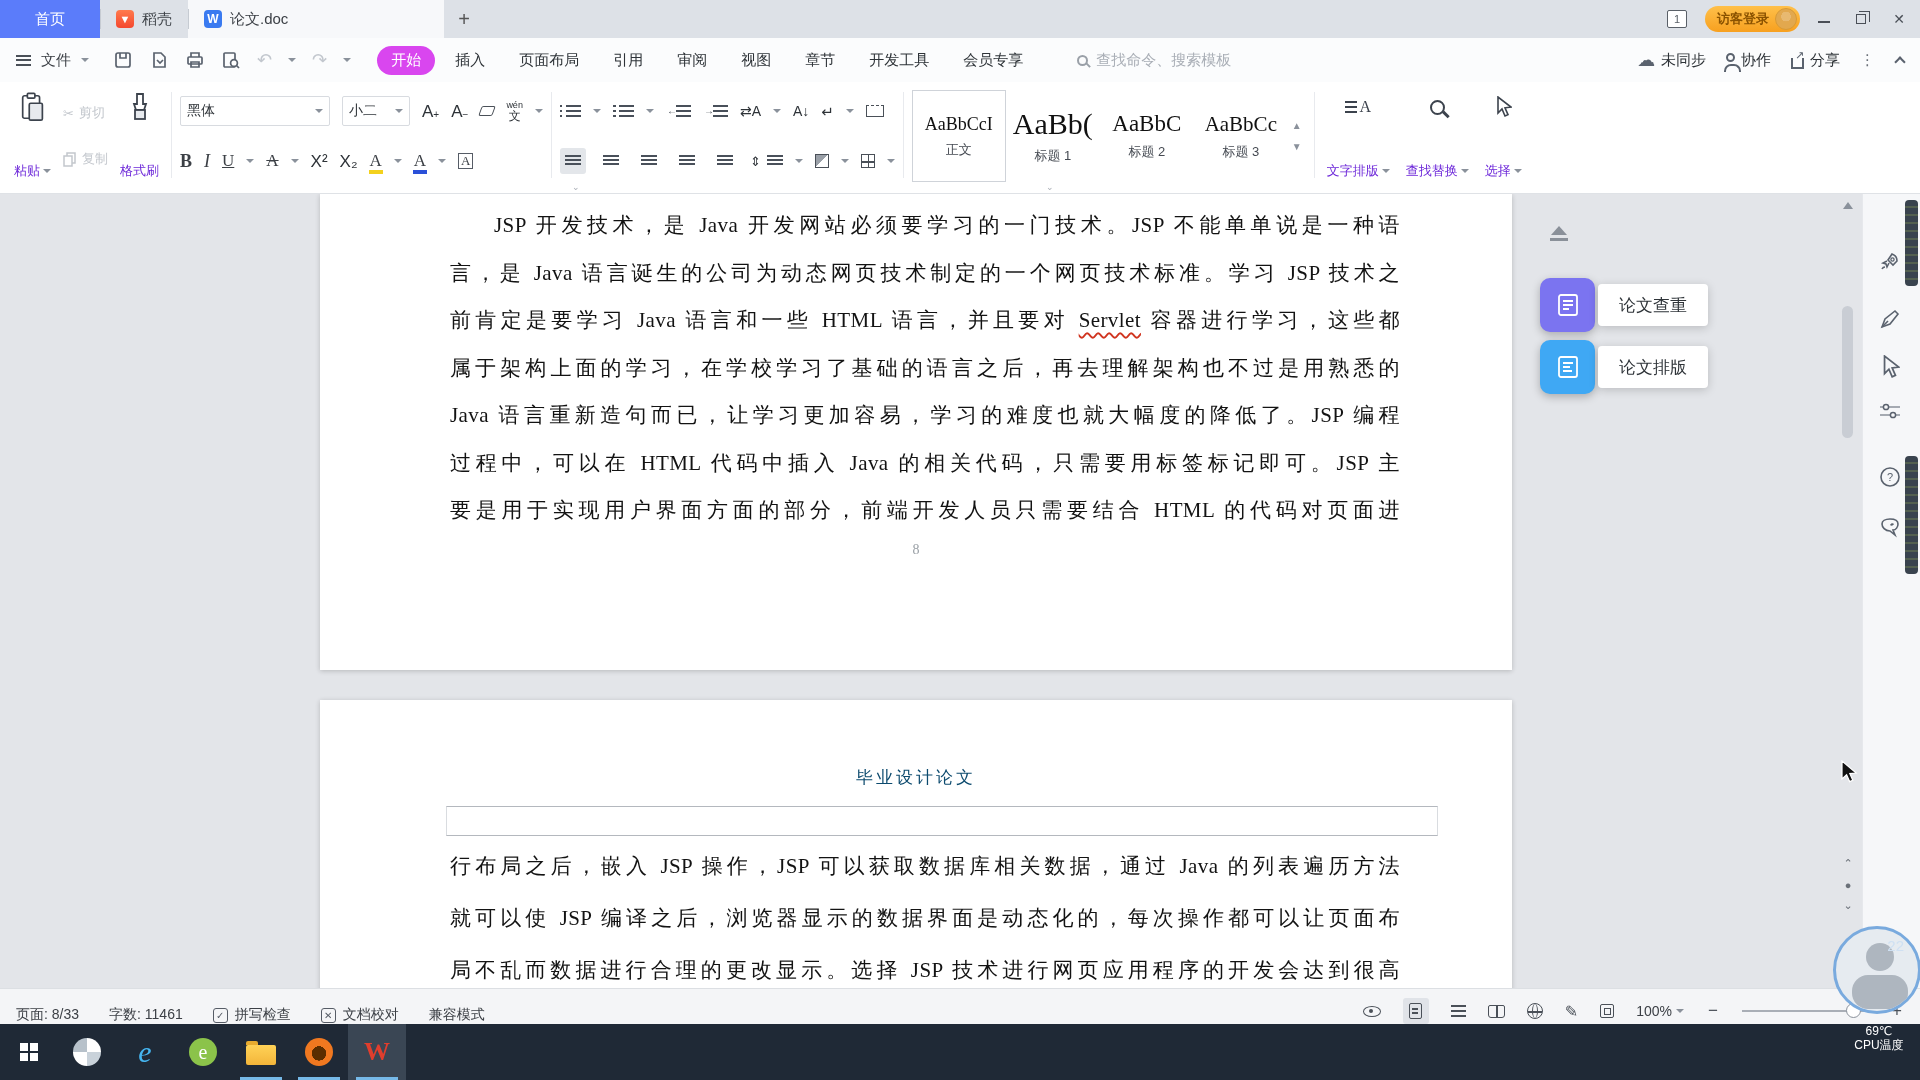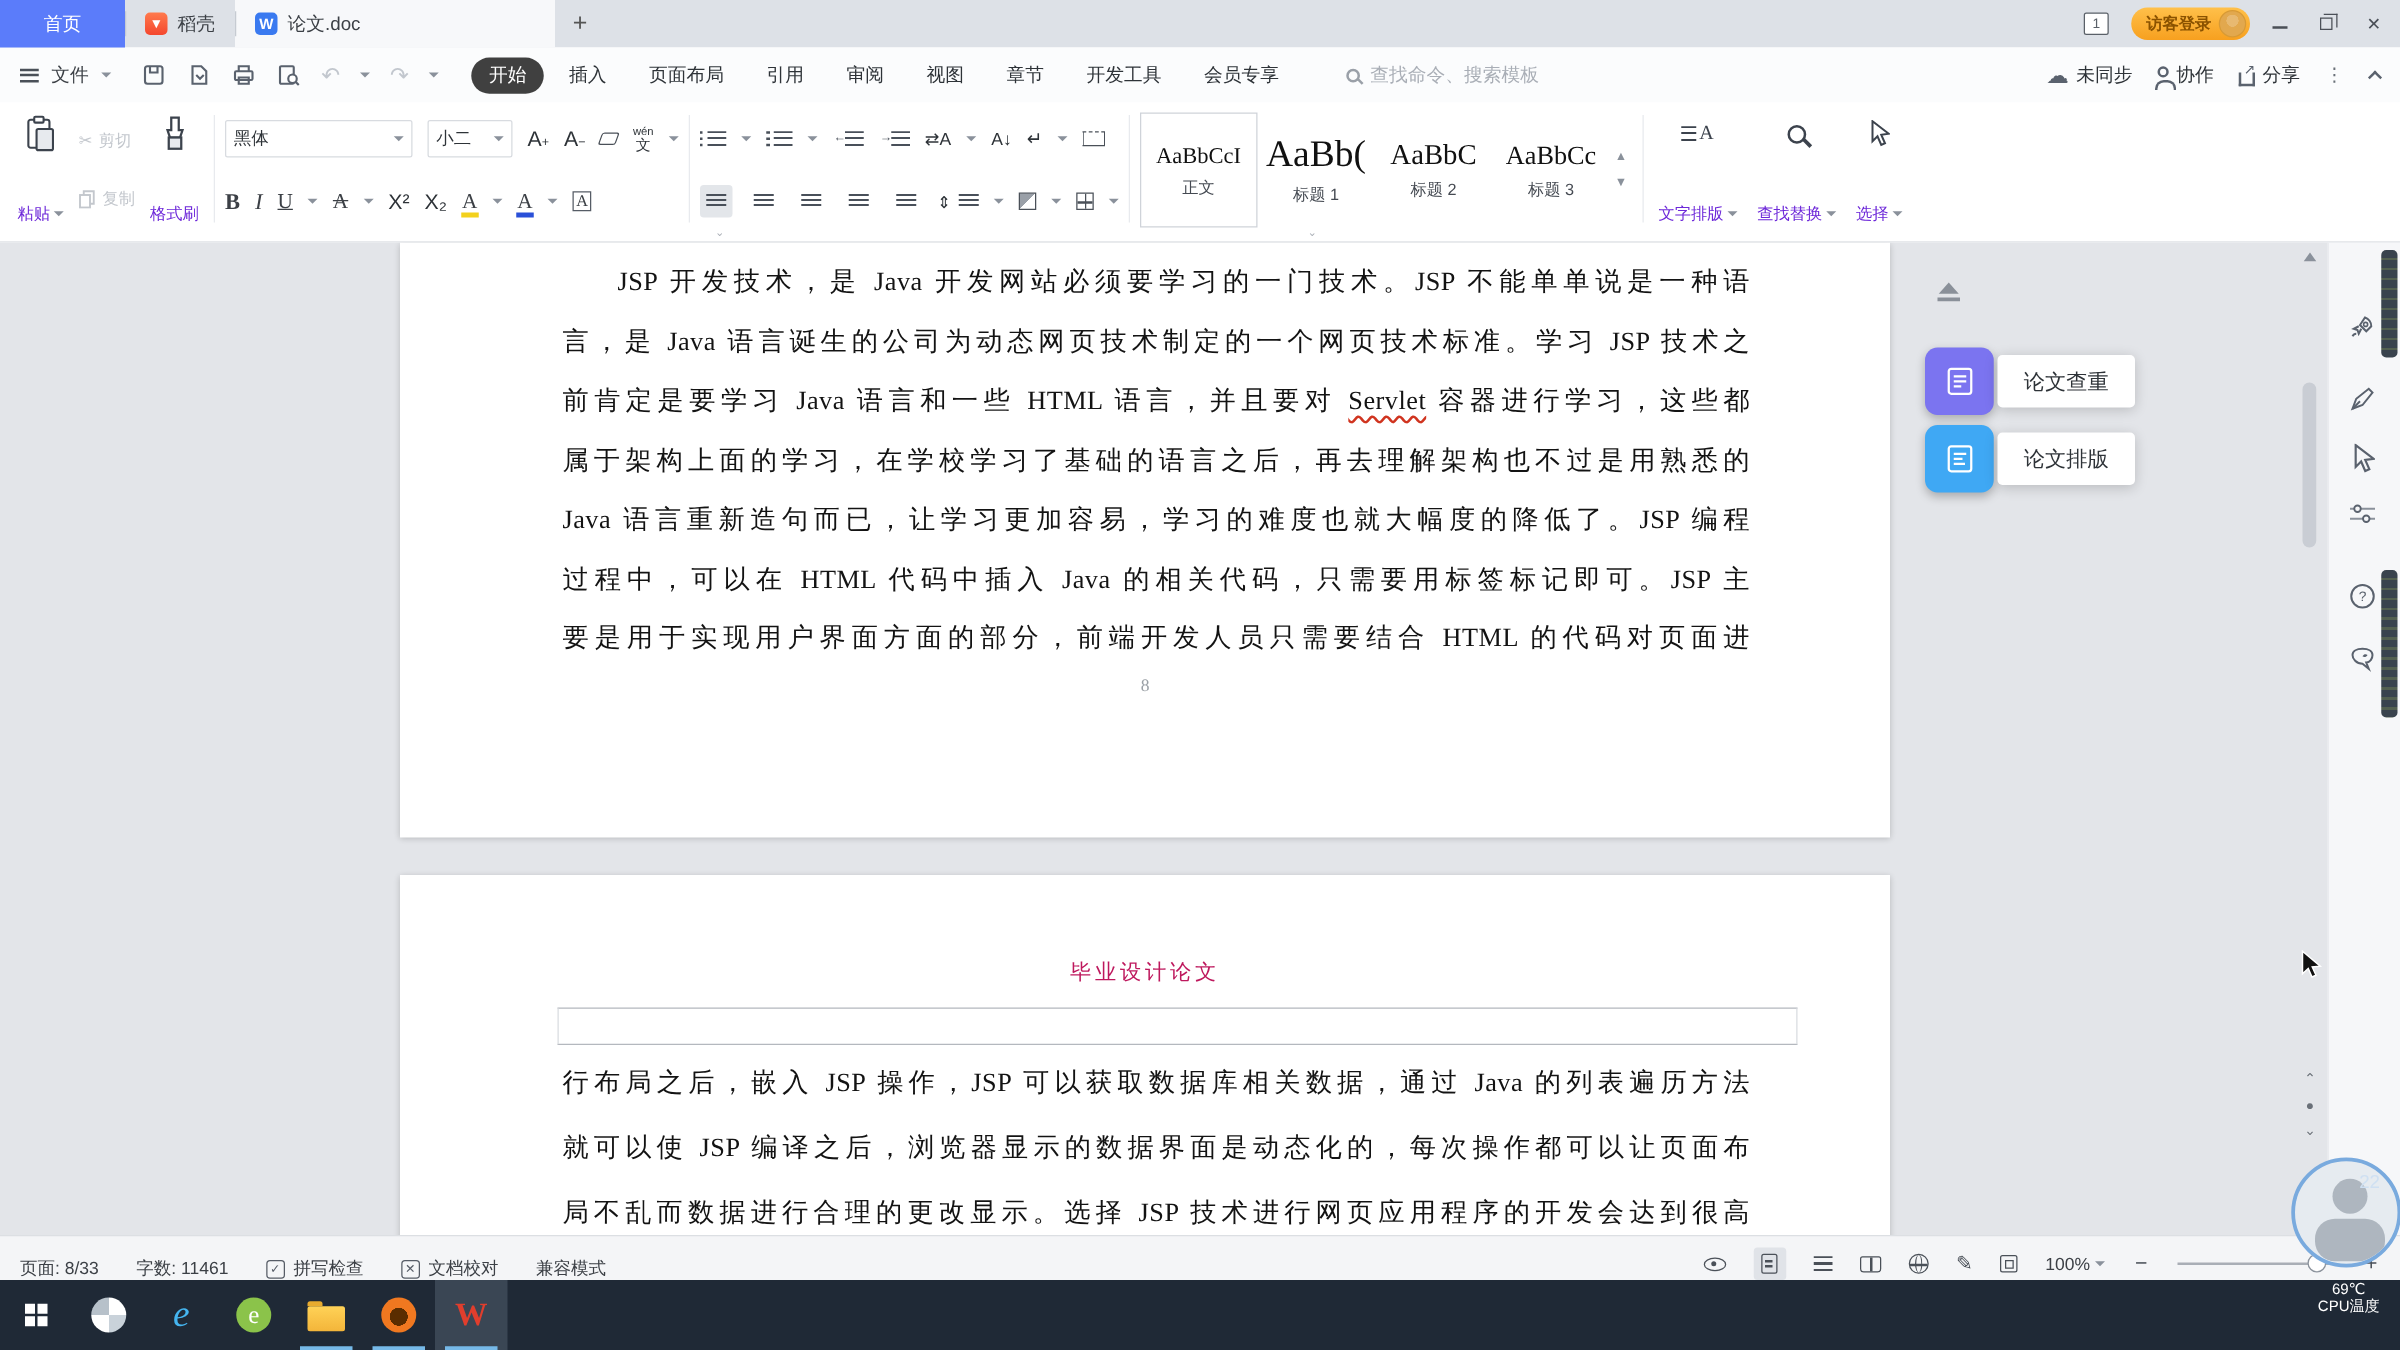--- a/index.html
+++ b/index.html
@@ -30,21 +30,21 @@
   .menurow { height:44px; background:#fbfcfd; display:flex; align-items:center; padding:0 16px; gap:10px; flex:0 0 44px; }
   .i-burger { width:15px; height:11px; border-top:2px solid #4a5058; border-bottom:2px solid #4a5058; position:relative; }
   .i-burger::after { content:""; position:absolute; left:0; right:0; top:2.5px; height:2px; background:#4a5058; }
   .filelbl { font-size:15px; }
   .caret { width:0; height:0; border:4px solid transparent; border-top-color:#8a919b; margin-top:4px; display:inline-block; }
   .qicons { display:flex; gap:16px; align-items:center; margin-left:14px; color:#5a626e; }
   .qico { width:20px; height:20px; display:flex; align-items:center; justify-content:center; }
   .arr { font-size:18px; color:#c2c7ce; line-height:1; }
   .ribbon-tabs { display:flex; align-items:center; gap:6px; margin-left:16px; }
   .rtab { padding:5px 14px; font-size:15px; color:#2e3338; border-radius:15px; white-space:nowrap; }
-  .rtab.active { background:#404040; color:#fff; }
+  .rtab.active { background:#d946ef; color:#fff; }
   .searchbox { display:flex; align-items:center; gap:8px; margin-left:30px; color:#a9aeb6; font-size:15px; }
   .i-mag { width:11px; height:11px; border:2px solid #9aa0a8; border-radius:50%; position:relative; display:inline-block; }
   .i-mag::after { content:""; position:absolute; width:6px; height:2px; background:#9aa0a8; right:-5px; bottom:-2px; transform:rotate(45deg); }
   .mright { margin-left:auto; display:flex; align-items:center; gap:20px; font-size:15px; color:#2e3338; }
   .mitem { display:flex; align-items:center; gap:6px; }
   .i-cloud { font-size:18px; color:#5a626e; line-height:1; }
   .i-person { width:9px; height:9px; border:2px solid #5a626e; border-radius:50%; position:relative; margin-bottom:5px; }
   .i-person::after { content:""; position:absolute; left:-4px; top:9px; width:13px; height:6px; border:2px solid #5a626e; border-bottom:none; border-radius:7px 7px 0 0; }
   .i-share { width:13px; height:11px; border:2px solid #5a626e; border-top:none; position:relative; margin-top:6px; }
   .i-share::after { content:"↗"; position:absolute; top:-9px; left:2px; font-size:11px; color:#5a626e; }
@@ -110,21 +110,21 @@
   
   .docarea { flex:1 1 auto; background:#e3e5e9; position:relative; overflow:hidden; }
   .page { position:absolute; left:320px; width:1192px; background:#fff; box-shadow:0 1px 5px rgba(0,0,0,.2); }
   .page1 { top:0; height:476px; }
   .page2 { top:506px; height:292px; }
   .ptext { padding:8px 112px 0 130px; }
   .dline { font-family:"Liberation Serif","DejaVu Serif",serif; font-size:21px; line-height:47.5px; color:#131313; text-align:justify; text-align-last:justify; letter-spacing:.4px; }
   .dline.first { text-indent:44px; }
   .misspell { text-decoration:underline wavy #d0341f; text-underline-offset:5px; text-decoration-thickness:1.5px; }
   .pagenum { position:absolute; left:0; right:0; top:348px; text-align:center; color:#9aa0a6; font-family:"Liberation Serif",serif; font-size:14px; }
-  .p2hdr { position:absolute; top:66px; left:0; right:0; text-align:center; color:#be185d; font-family:"Liberation Serif",serif; font-size:17px; letter-spacing:3px; }
+  .p2hdr { position:absolute; top:66px; left:0; right:0; text-align:center; color:#0c4a6e; font-family:"Liberation Serif",serif; font-size:17px; letter-spacing:3px; }
   .hdrbox { position:absolute; top:106px; left:126px; right:74px; height:30px; border:1px solid #b4b8be; border-left-color:#d9dce0; border-right-color:#d9dce0; }
   .p2text { position:absolute; top:140px; left:130px; right:112px; }
   .p2text .dline { line-height:52px; }
 
   
   .sidestrip { position:absolute; right:0; top:0; bottom:0; width:58px; background:#f6f7f9; border-left:1px solid #e6e8ec; }
   .strip-ic { position:absolute; left:14px; width:26px; height:26px; color:#5a626e; display:flex; align-items:center; justify-content:center; }
   .darkbar { position:absolute; right:2px; width:13px; border-radius:4px; background:repeating-linear-gradient(180deg,#39434e 0 6px,#536050 6px 8px); }
   .eject { position:absolute; left:1548px; top:32px; width:22px; height:18px; }
   .eject::before { content:""; position:absolute; left:3px; top:0; width:0; height:0; border-left:8px solid transparent; border-right:8px solid transparent; border-bottom:9px solid #8a9099; }

